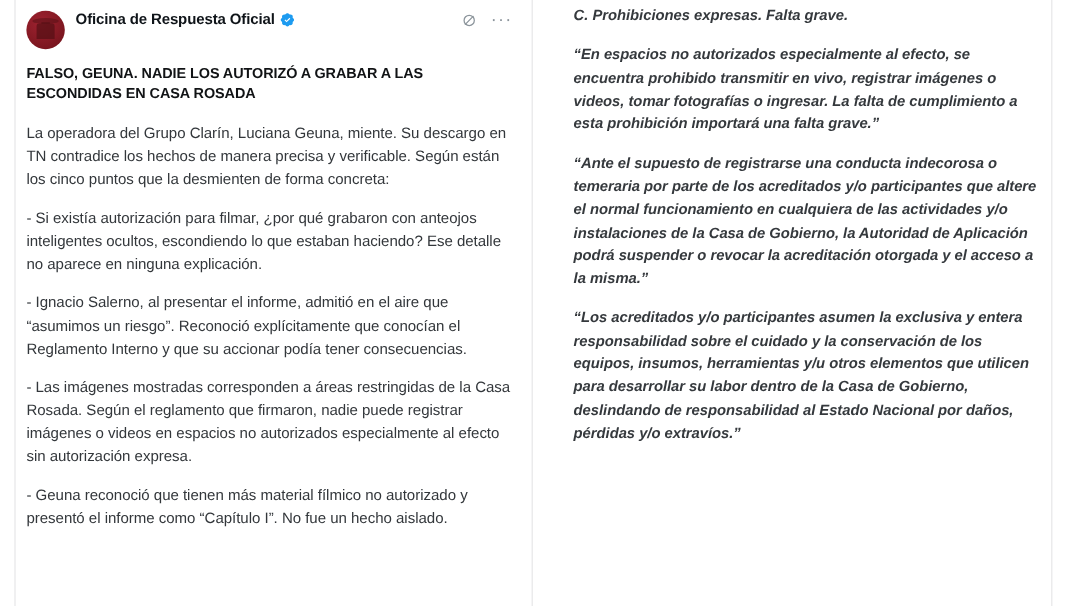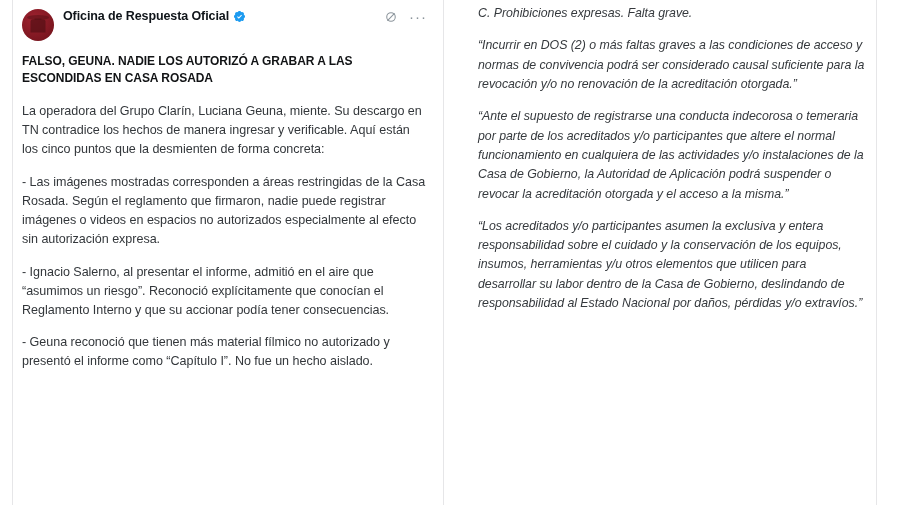--- a/index.html
+++ b/index.html
@@ -49,20 +49,21 @@
     margin-left: 12px;
     padding-left: 10px;
     padding-right: 14px;
   }
 
   .col-right {
     width: 433px;
     margin-left: 1px;
     padding-left: 34px;
     padding-right: 12px;
+    font-weight: bold;
   }
 
   
   .tweet-head {
     display: flex;
     align-items: flex-start;
     position: relative;
     padding-top: 5px;
     margin-bottom: 12px;
   }
@@ -220,29 +221,30 @@
           </svg>
         </button>
         <button class="icon-btn" aria-label="more">
           <span class="dots-icon">···</span>
         </button>
       </div>
     </div>
 
     <div class="headline">FALSO, GEUNA. NADIE LOS AUTORIZÓ A GRABAR A LAS ESCONDIDAS EN CASA ROSADA</div>
 
-    <p class="para">La operadora del Grupo Clarín, Luciana Geuna, miente. Su descargo en TN contradice los hechos de manera ingresar y verificable. Aquí están los cinco puntos que la desmienten de forma concreta:</p>
+    <p class="para">La operadora del Grupo Clarín, Luciana Geuna, miente. Su descargo en TN contradice los hechos de manera precisa y verificable. Según están los cinco puntos que la desmienten de forma concreta:</p>
+    <p class="para">- Si existía autorización para filmar, ¿por qué grabaron con anteojos inteligentes ocultos, escondiendo lo que estaban haciendo? Ese detalle no aparece en ninguna explicación.</p>
+    <p class="para">- Ignacio Salerno, al presentar el informe, admitió en el aire que “asumimos un riesgo”. Reconoció explícitamente que conocían el Reglamento Interno y que su accionar podía tener consecuencias.</p>
     <p class="para">- Las imágenes mostradas corresponden a áreas restringidas de la Casa Rosada. Según el reglamento que firmaron, nadie puede registrar imágenes o videos en espacios no autorizados especialmente al efecto sin autorización expresa.</p>
-    <p class="para">- Ignacio Salerno, al presentar el informe, admitió en el aire que “asumimos un riesgo”. Reconoció explícitamente que conocían el Reglamento Interno y que su accionar podía tener consecuencias.</p>
     <p class="para">- Geuna reconoció que tienen más material fílmico no autorizado y presentó el informe como “Capítulo I”. No fue un hecho aislado.</p>
 
   </div>
 
   <div class="column col-right">
 
     <p class="para italic">C. Prohibiciones expresas. Falta grave.</p>
-    <p class="para italic">“Incurrir en DOS (2) o más faltas graves a las condiciones de acceso y normas de convivencia podrá ser considerado causal suficiente para la revocación y/o no renovación de la acreditación otorgada.”</p>
+    <p class="para italic">“En espacios no autorizados especialmente al efecto, se encuentra prohibido transmitir en vivo, registrar imágenes o videos, tomar fotografías o ingresar. La falta de cumplimiento a esta prohibición importará una falta grave.”</p>
     <p class="para italic">“Ante el supuesto de registrarse una conducta indecorosa o temeraria por parte de los acreditados y/o participantes que altere el normal funcionamiento en cualquiera de las actividades y/o instalaciones de la Casa de Gobierno, la Autoridad de Aplicación podrá suspender o revocar la acreditación otorgada y el acceso a la misma.”</p>
     <p class="para italic">“Los acreditados y/o participantes asumen la exclusiva y entera responsabilidad sobre el cuidado y la conservación de los equipos, insumos, herramientas y/u otros elementos que utilicen para desarrollar su labor dentro de la Casa de Gobierno, deslindando de responsabilidad al Estado Nacional por daños, pérdidas y/o extravíos.”</p>
 
   </div>
 
 </div>
 
 </body></html>

